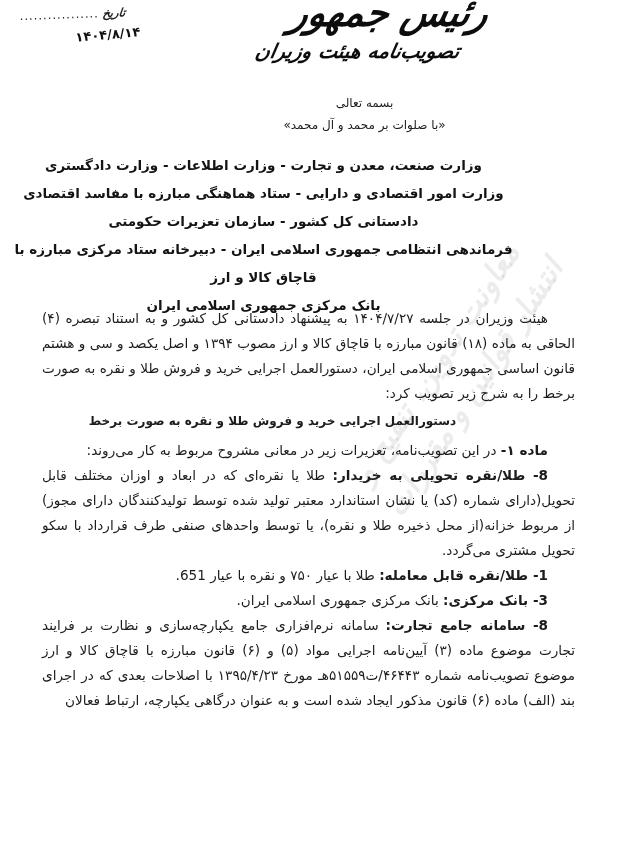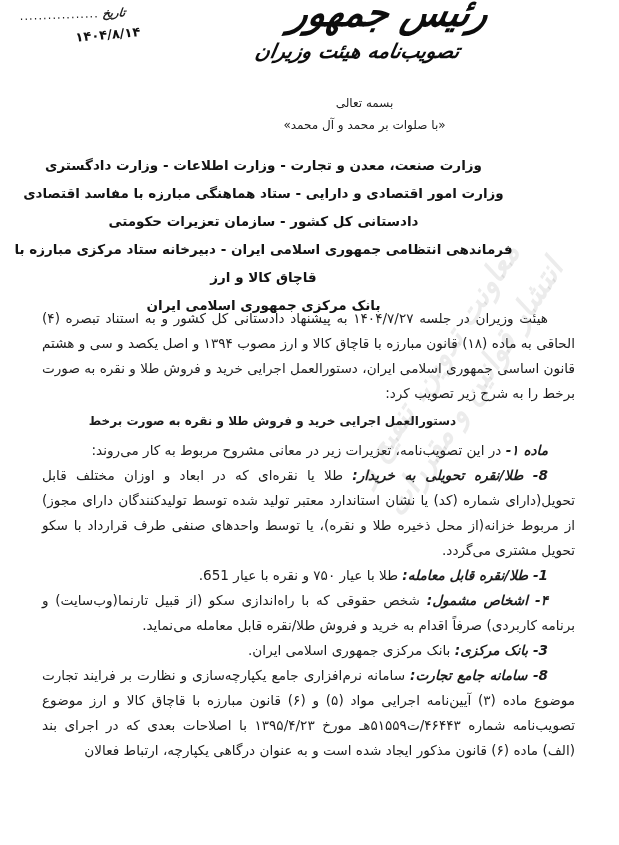--- a/index.html
+++ b/index.html
@@ -46,21 +46,21 @@
     transform:translateX(-46px);
     color:#141414;
   }
   
   .content{
     position:absolute;top:306px;right:44px;left:42px;bottom:0;
     font-size:13.6px;line-height:25px;
     text-align:justify;
   }
   .content p{margin:0;text-indent:27px;}
-  .content p b{font-weight:bold;font-style:italic;}
+  .content p b{font-weight:bold;}
   .doc-title{
     text-align:center;font-weight:bold;font-size:12px;
     margin:3px 0 4px 0;text-indent:0 !important;
     transform:translateX(-36px);
   }
   
   .watermark{
     position:absolute;top:330px;left:290px;width:330px;
     transform:rotate(-57deg);
     color:rgba(70,70,70,0.10);
@@ -105,20 +105,19 @@
 
     <div class="doc-title">دستورالعمل اجرایی خرید و فروش طلا و نقره به صورت برخط</div>
 
     <p><b>ماده ۱-</b> <span>در این تصویب‌نامه، تعزیرات زیر در معانی مشروح مربوط به کار می‌روند:</span></p>
 
 
     <p><b>8- طلا/نقره تحویلی به خریدار:</b> <span>طلا یا نقره‌ای که در ابعاد و اوزان مختلف قابل تحویل(دارای شماره (کد) یا نشان استاندارد معتبر تولید شده توسط تولیدکنندگان دارای مجوز) از مربوط خزانه(از محل ذخیره طلا و نقره)، یا توسط واحدهای صنفی طرف قرارداد با سکو تحویل مشتری می‌گردد.</span></p>
 
     <p><b>1- طلا/نقره قابل معامله:</b> <span>طلا با عیار ۷۵۰ و نقره با عیار 651.</span></p>
 
-    <p><b>۴- اشخاص مشمول:</b> <span>شخص حقوقی که با راه‌اندازی سکو (از قبیل تارنما(وب‌سایت) و برنامه کاربردی) صرفاً اقدام به خرید و فروش طلا/نقره قابل معامله می‌نماید.</span></p>
 
     <p><b>3- بانک مرکزی:</b> <span>بانک مرکزی جمهوری اسلامی ایران.</span></p>
 
     <p><b>8- سامانه جامع تجارت:</b> <span>سامانه نرم‌افزاری جامع یکپارچه‌سازی و نظارت بر فرایند تجارت موضوع ماده (۳) آیین‌نامه اجرایی مواد (۵) و (۶) قانون مبارزه با قاچاق کالا و ارز موضوع تصویب‌نامه شماره ۴۶۴۴۳/ت۵۱۵۵۹هـ مورخ ۱۳۹۵/۴/۲۳ با اصلاحات بعدی که در اجرای بند (الف) ماده (۶) قانون مذکور ایجاد شده است و به عنوان درگاهی یکپارچه، ارتباط فعالان</span></p>
   </div>
 
 </div>
 
 </body></html>

